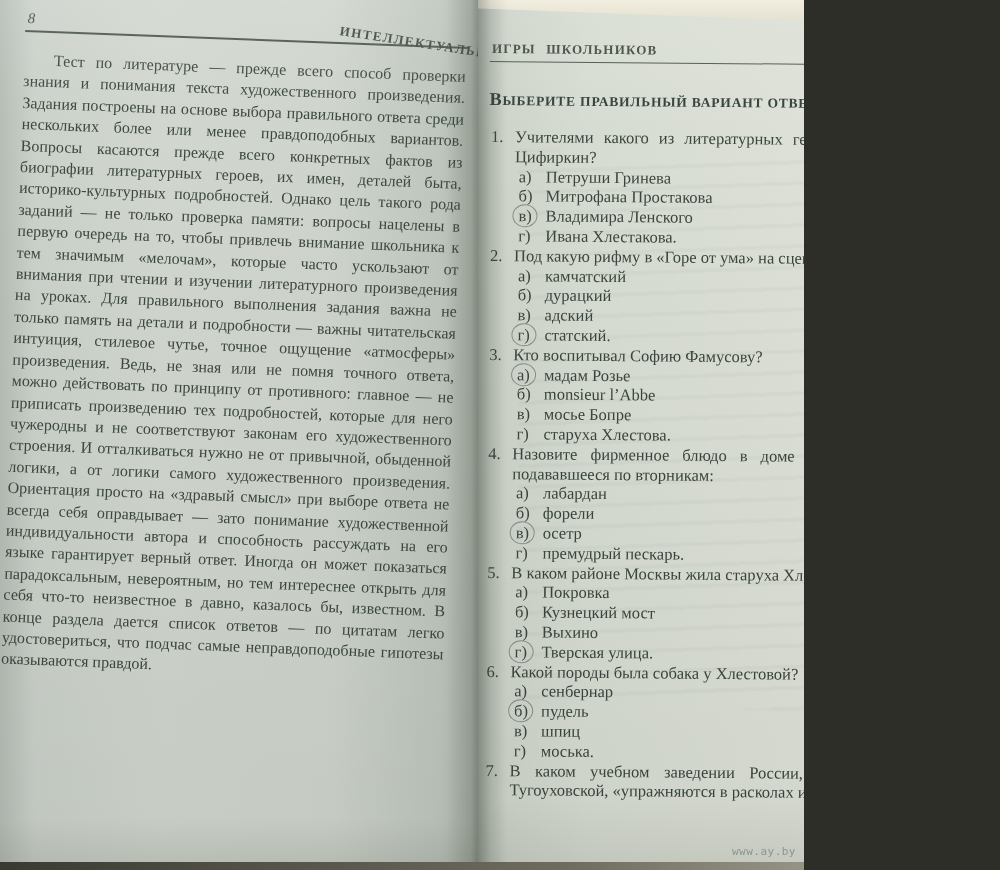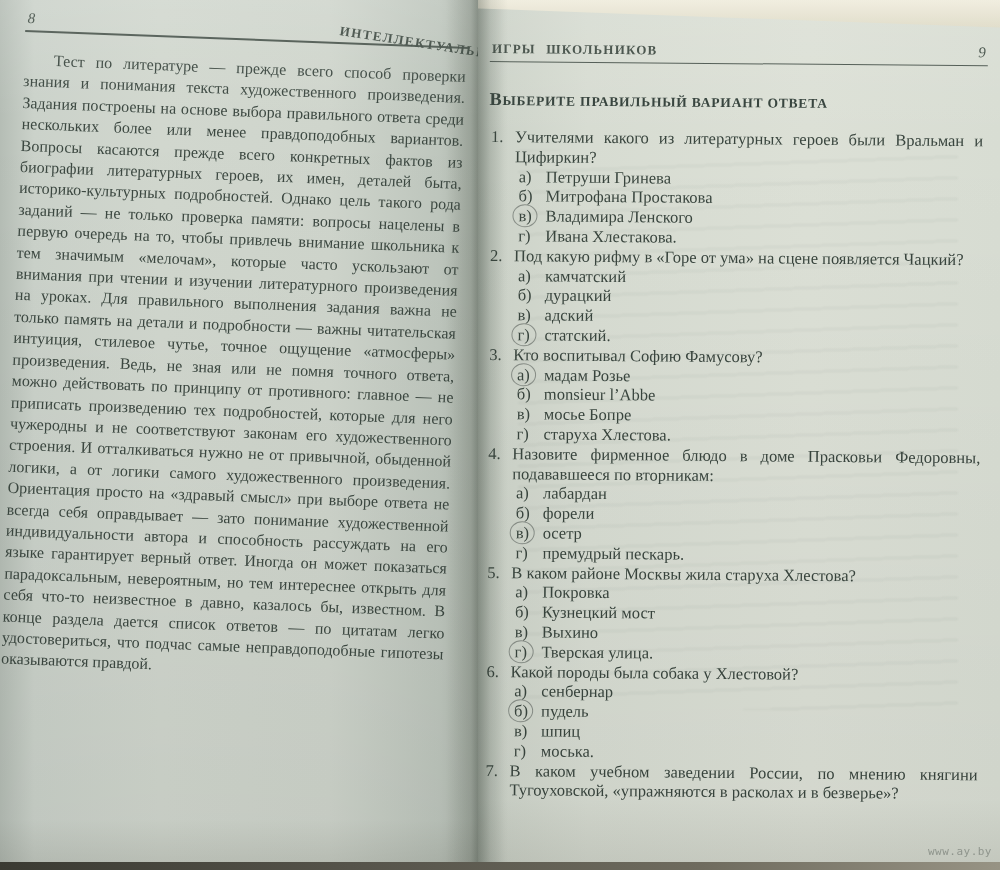--- a/index.html
+++ b/index.html
@@ -1,18 +1,18 @@
 <!DOCTYPE html>
 <html><head>
 <meta charset="utf-8">
 <style>
   * { margin:0; padding:0; box-sizing:border-box; }
   html,body { background:#2e2e28; }
   .photo {
-    position:relative; width:1000px; height:870px; overflow:hidden;
+    position:relative; width:804px; height:870px; overflow:hidden;
     font-family:"Liberation Serif", serif; color:#3a463f;
     background:#c9d0c7;
     box-shadow: inset 4px 0 8px rgba(30,35,30,.35), inset 0 -2px 4px rgba(30,35,30,.3);
   }
   
   .page-left {
     position:absolute; left:0; top:0; width:478px; height:870px; overflow:hidden;
     background:linear-gradient(90deg,#b5bdb5 0px,#cbd2ca 34px,#d1d7ce 160px,#cfd5cc 330px,#bec6bd 440px,#a9b1a7 478px);
   }
   .page-left::after{

